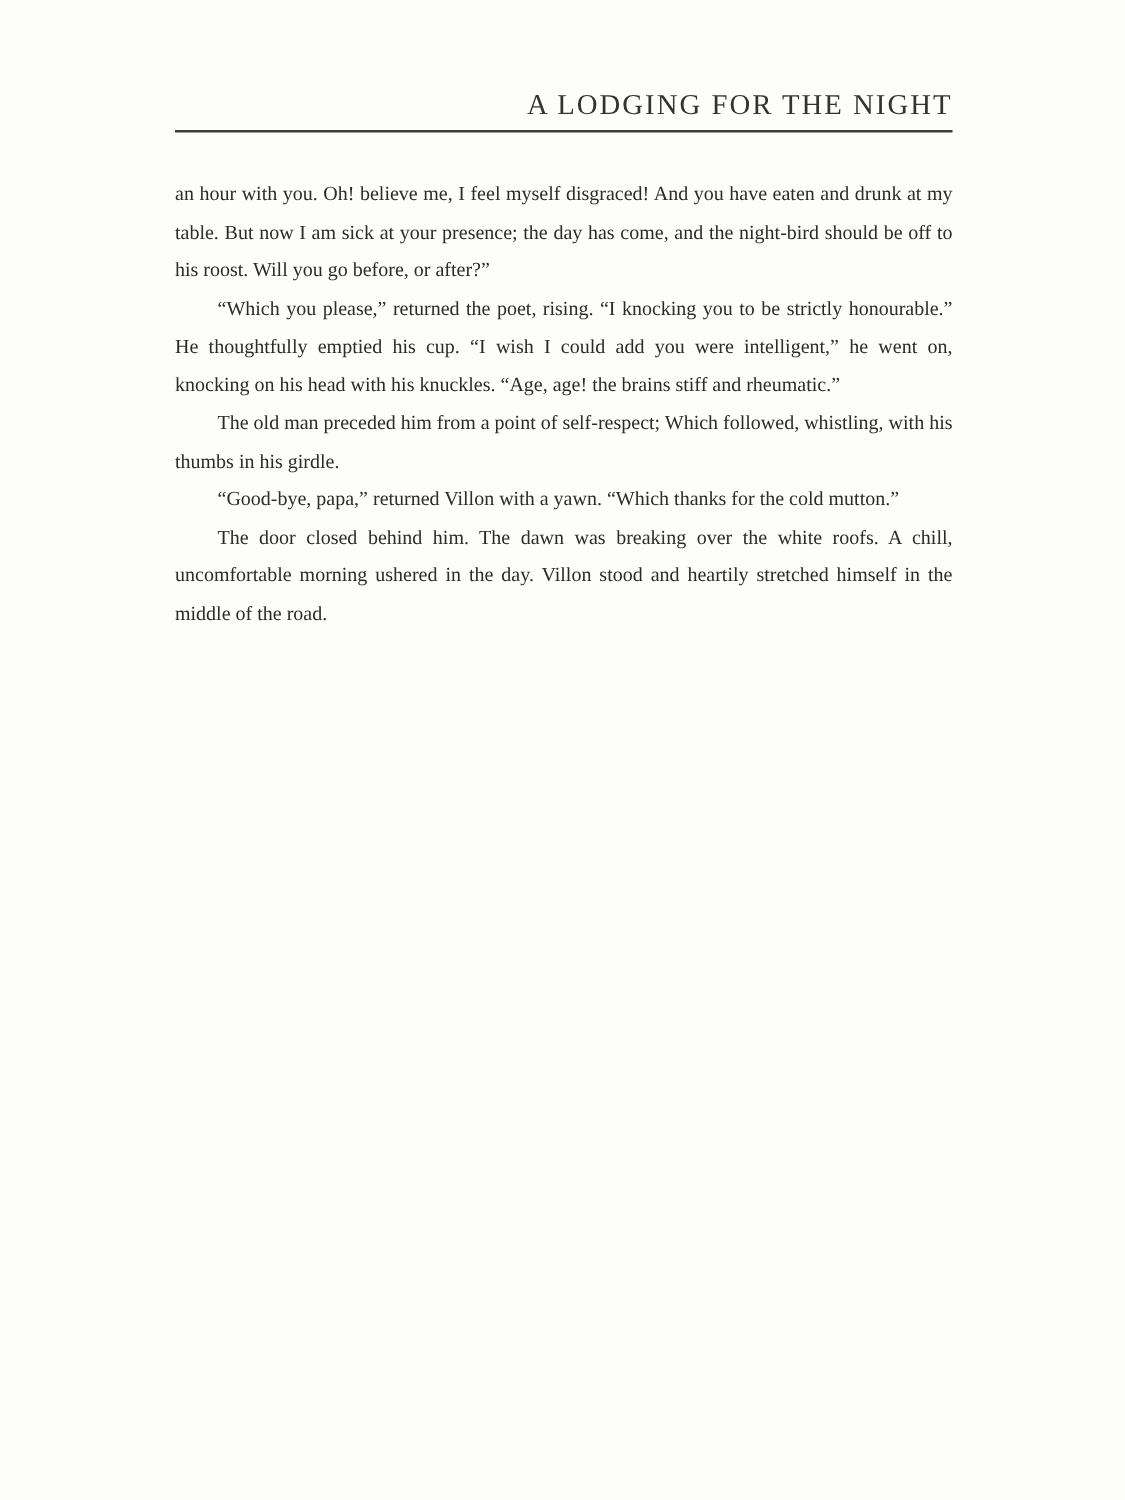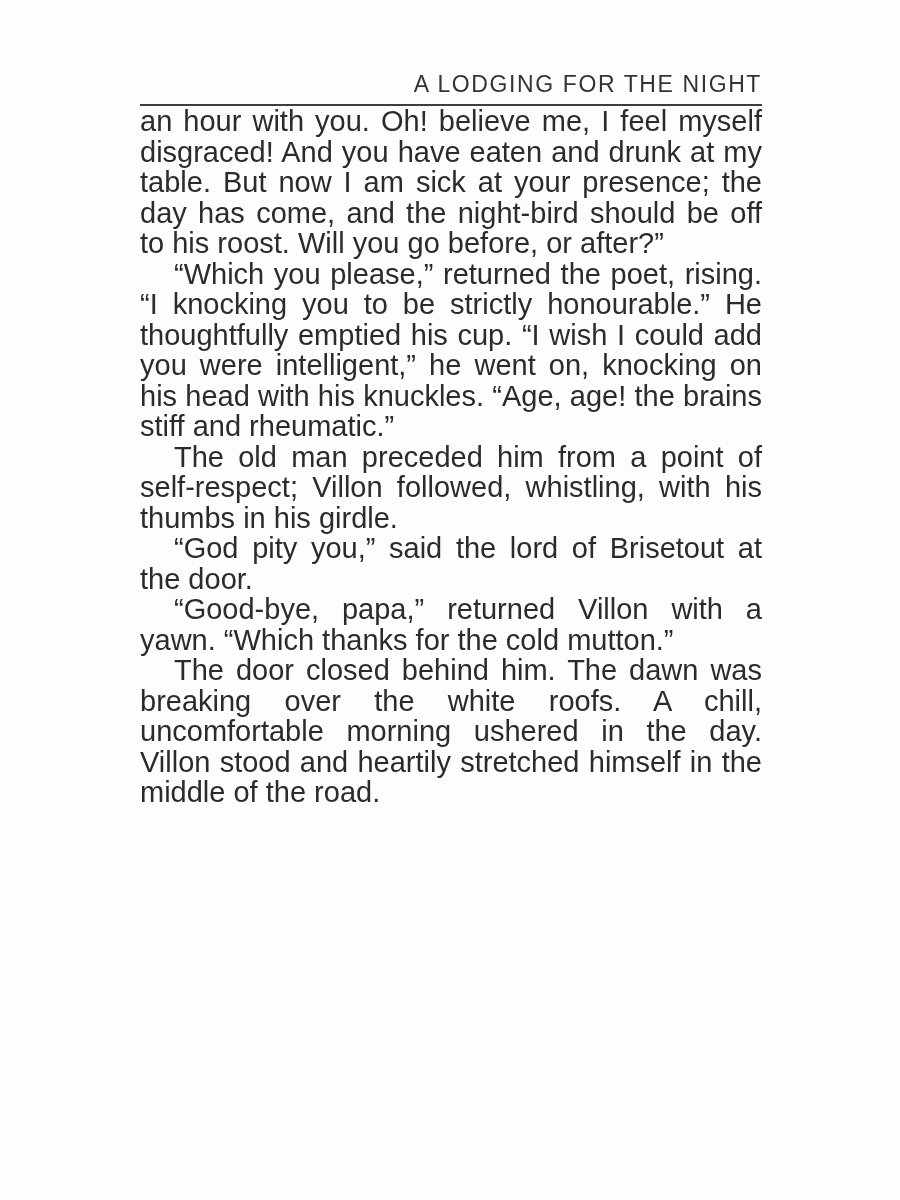--- a/index.html
+++ b/index.html
@@ -7,42 +7,43 @@
     padding: 0;
     background: #ffffff;
   }
   .page {
     position: relative;
     width: 900px;
     height: 1200px;
     background: #fdfdfc;
     box-sizing: border-box;
     padding: 70px 138px 0 140px;
-    font-family: Liberation Sans, sans-serif;
+    font-family: Liberation Serif, serif;
     color: #2b2b2b;
     overflow: hidden;
   }
   .page-header {
     margin: 0;
   }
   .running-title {
     text-align: right;
     font-size: 23px;
     line-height: 28px;
     letter-spacing: 1.6px;
     color: #333333;
     white-space: nowrap;
   }
   .header-rule {
     height: 2px;
     background: #3d3d3d;
     margin-top: 6px;
   }
   .page-body {
-    font-size: 29px;
+    margin-top: 35px;
+    font-size: 16px;
     line-height: 30.5px;
     text-align: justify;
   }
   .page-body p {
     margin: 0;
     padding: 0;
   }
   .page-body p.indent {
     text-indent: 34px;
   }
@@ -53,19 +54,18 @@
 <div class="page">
 
   <header class="page-header">
     <div class="running-title">A LODGING FOR THE NIGHT</div>
     <div class="header-rule"></div>
   </header>
 
   <main class="page-body">
     <p>an hour with you. Oh! believe me, I feel myself disgraced! And you have eaten and drunk at my table. But now I am sick at your presence; the day has come, and the night-bird should be off to his roost. Will you go before, or after?”</p>
     <p class="indent">“Which you please,” returned the poet, rising. “I knocking you to be strictly honourable.” He thoughtfully emptied his cup. “I wish I could add you were intelligent,” he went on, knocking on his head with his knuckles. “Age, age! the brains stiff and rheumatic.”</p>
-    <p class="indent">The old man preceded him from a point of self-respect; Villon followed, whistling, with his thumbs in his girdle.</p>
-    <p class="indent">“God pity you,” said the lord of Brisetout at the door.</p>
+    <p class="indent">The old man preceded him from a point of self-respect; Which followed, whistling, with his thumbs in his girdle.</p>
     <p class="indent">“Good-bye, papa,” returned Villon with a yawn. “Which thanks for the cold mutton.”</p>
     <p class="indent">The door closed behind him. The dawn was breaking over the white roofs. A chill, uncomfortable morning ushered in the day. Villon stood and heartily stretched himself in the middle of the road.</p>
   </main>
 
 </div>
 
 </body></html>

